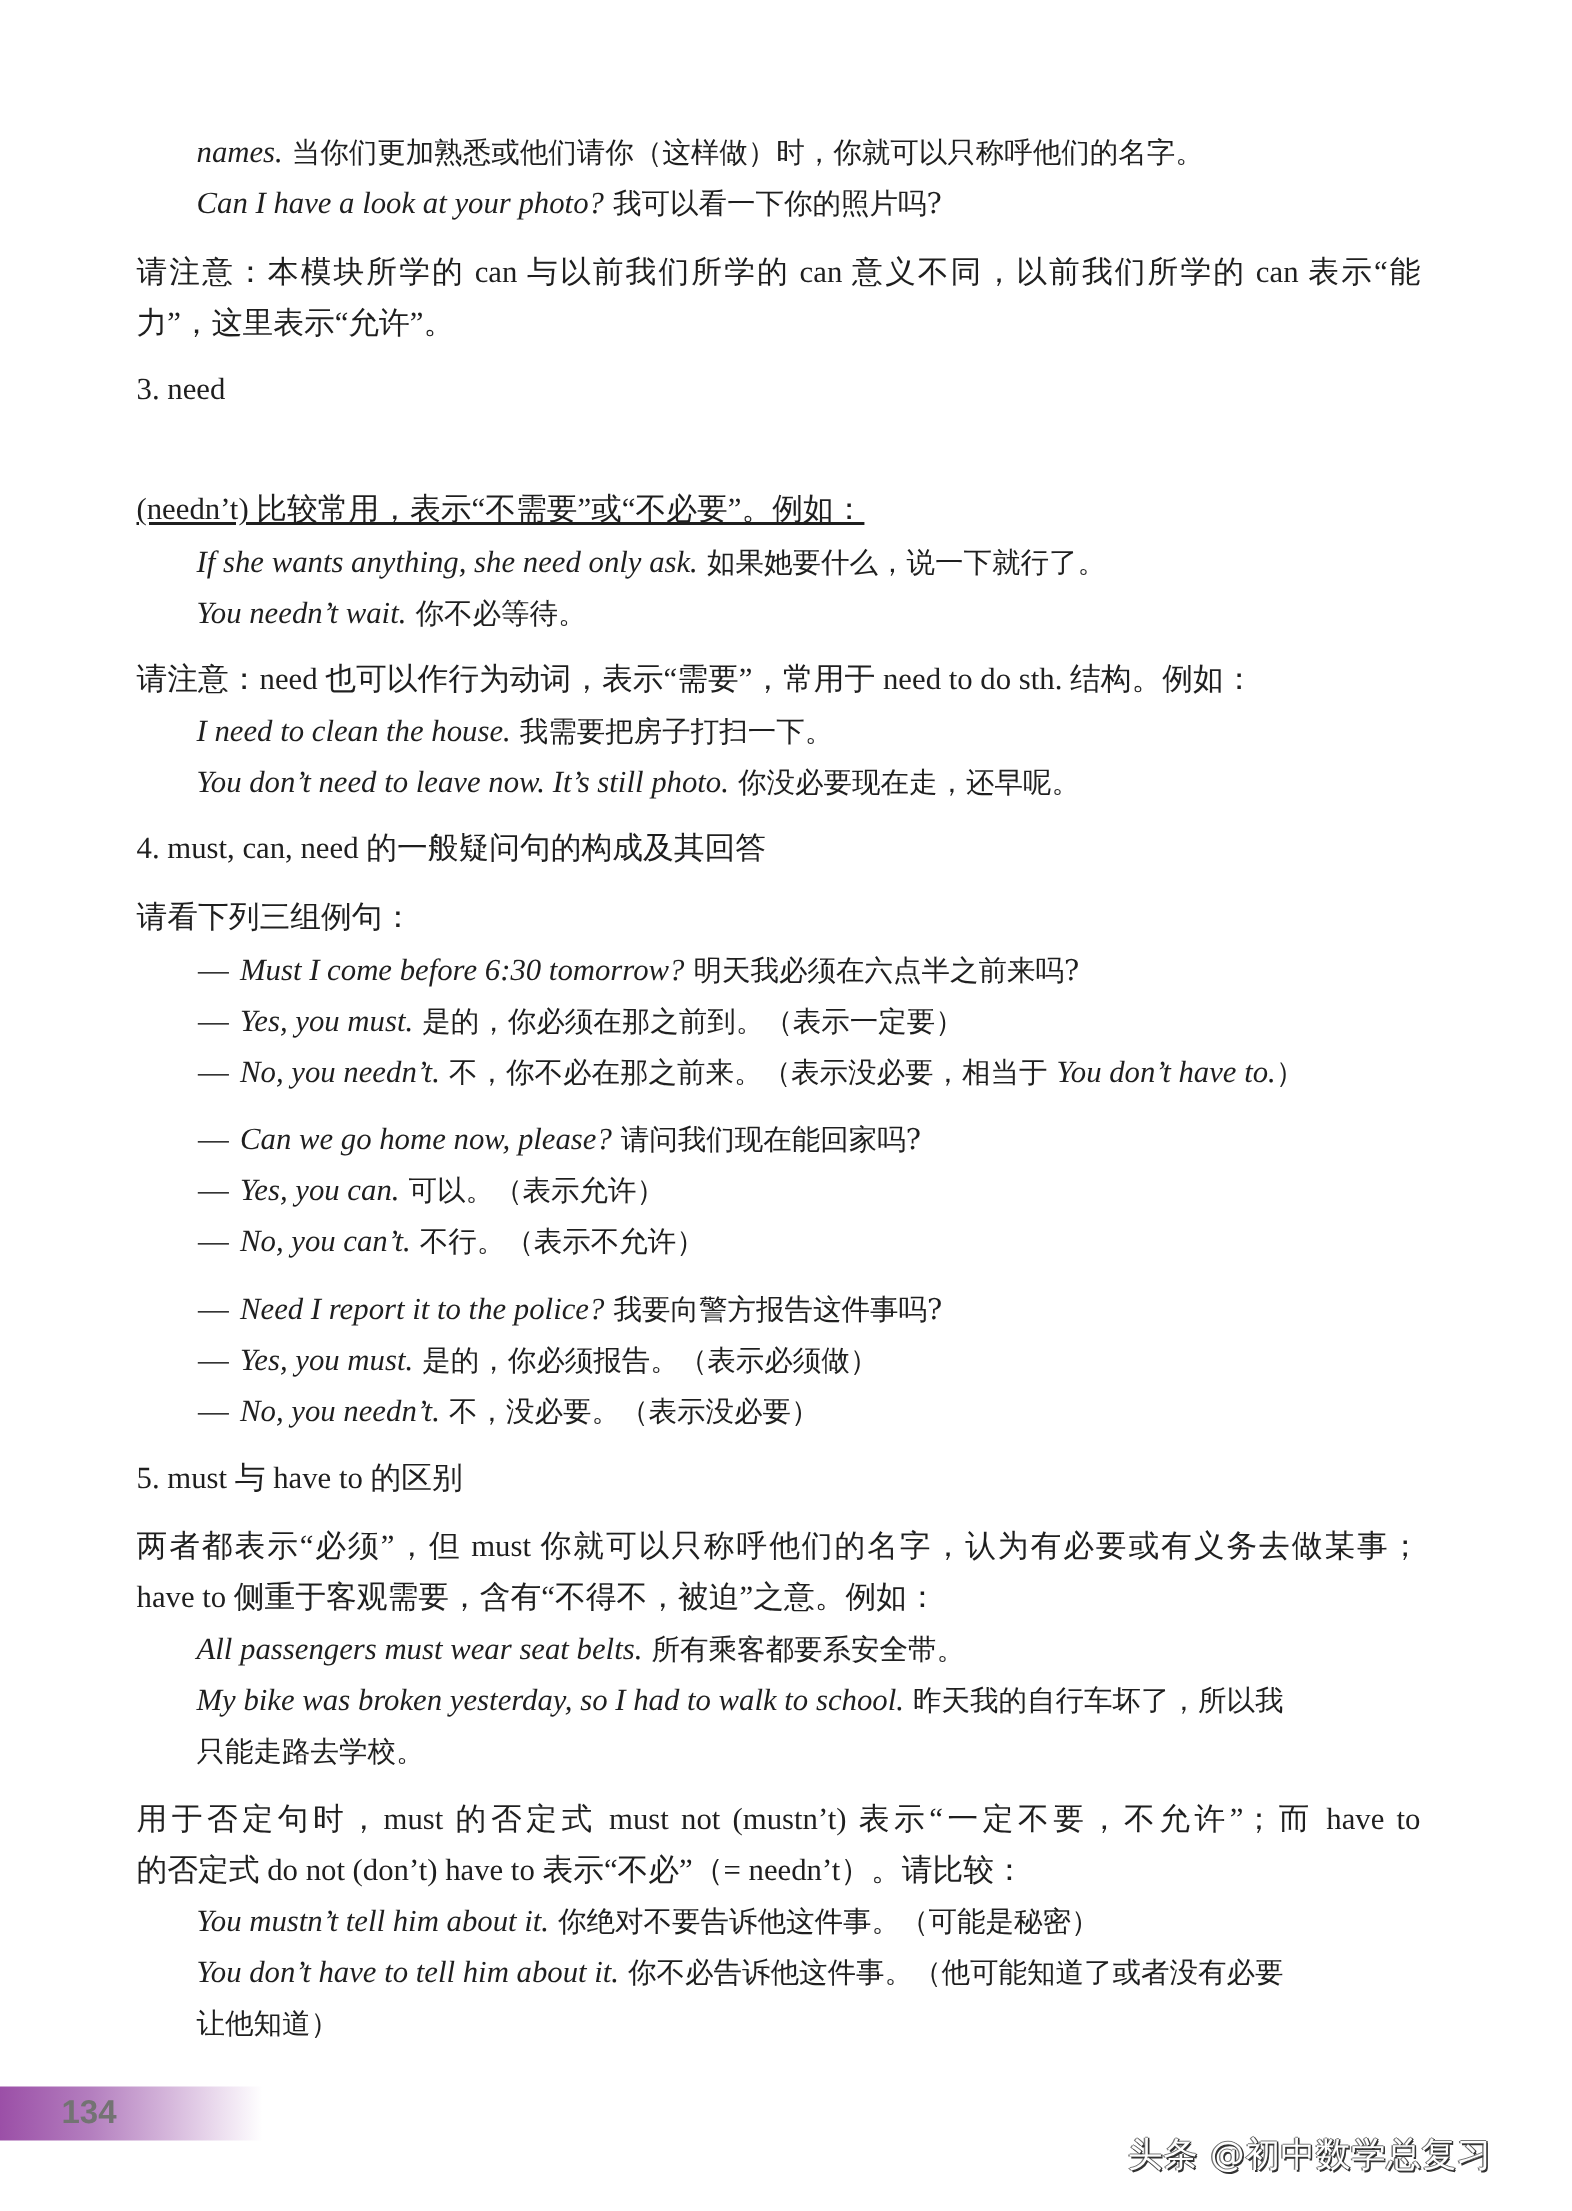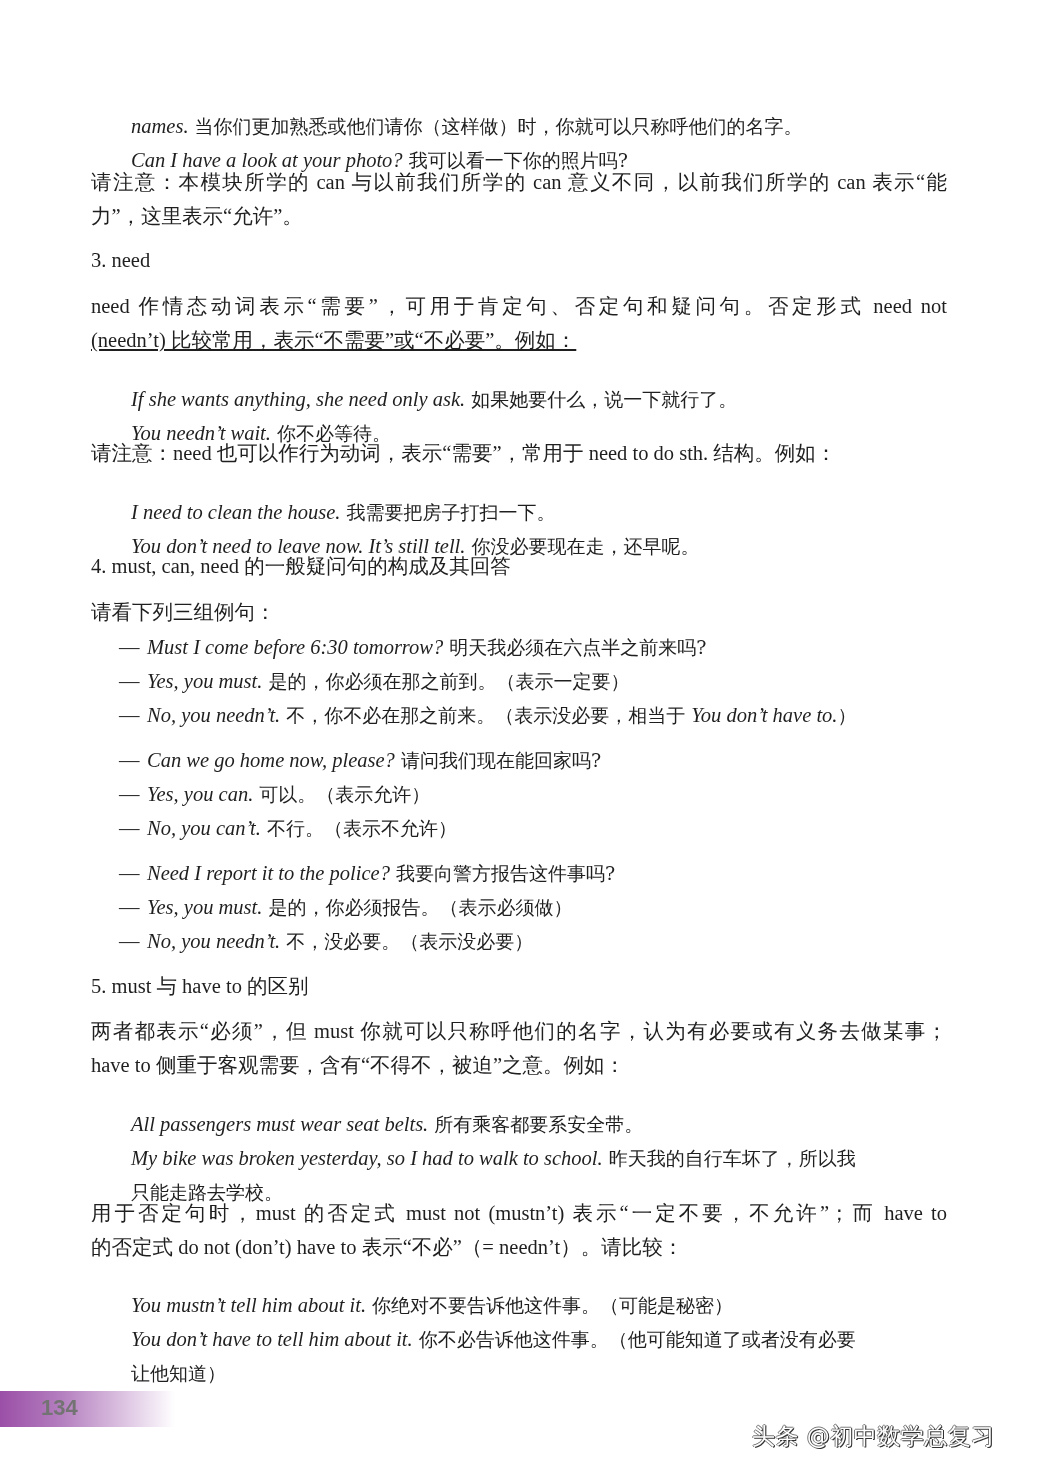--- a/index.html
+++ b/index.html
@@ -3,22 +3,22 @@
 <meta charset="utf-8">
 <style>
   html, body { margin: 0; padding: 0; }
   body {
     width: 1048px; height: 1474px; background: #ffffff; position: relative; overflow: hidden;
     font-family: "Liberation Serif", "DejaVu Serif", serif; color: #1f1f1f;
   }
   .page { position: absolute; left: 0; top: 0; width: 1048px; height: 1474px; }
   .line { position: absolute; white-space: nowrap; font-size: 20.5px; line-height: 28px; }
   .body-line { left: 91px; }
-  .ex-line { left: 131px; margin-top: 24px; }
-  .dlg-line { left: 119px; }
+  .ex-line { left: 131px; }
+  .dlg-line { left: 132px; }
   .en { font-style: italic; }
   .zh-ex { font-family: "DejaVu Serif", "Liberation Serif", serif; font-size: 19px; }
   .heading { left: 91px; }
   .justify { width: 856px; text-align: justify; text-align-last: justify; }
   .dash { display: inline-block; width: 28px; }
   .footer-bar {
     position: absolute; left: 0; top: 1391px; width: 175px; height: 36px;
     background: linear-gradient(to right, #9b4fa7 0%, #b47fbf 35%, #d6b8dc 65%, #f3eaf5 90%, #ffffff 100%);
   }
   .page-number {
@@ -40,36 +40,35 @@
     <span class="en">names.</span><span class="zh-ex"> 当你们更加熟悉或他们请你（这样做）时，你就可以只称呼他们的名字。</span>
   </div>
   <div class="line ex-line" style="top:122px;">
     <span class="en">Can I have a look at your photo?</span><span class="zh-ex"> 我可以看一下你的照片吗?</span>
   </div>
 
   <div class="line body-line justify" style="top:168px;">请注意：本模块所学的 can 与以前我们所学的 can 意义不同，以前我们所学的 can 表示“能</div>
   <div class="line body-line" style="top:202px;">力”，这里表示“允许”。</div>
 
   <div class="line heading" style="top:246px;">3. need</div>
-  <div class="line body-line justify" style="top:292px;">need 作情态动词表示“需要”，可用于肯定句、否定句和疑问句。否定形式 need not</div>
   <div class="line body-line" style="top:326px;text-decoration:underline;">(needn’t) 比较常用，表示“不需要”或“不必要”。例如：</div>
 
   <div class="line ex-line" style="top:361px;">
     <span class="en">If she wants anything, she need only ask.</span><span class="zh-ex"> 如果她要什么，说一下就行了。</span>
   </div>
   <div class="line ex-line" style="top:395px;">
     <span class="en">You needn’t wait.</span><span class="zh-ex"> 你不必等待。</span>
   </div>
 
   <div class="line body-line" style="top:439px;">请注意：need 也可以作行为动词，表示“需要”，常用于 need to do sth. 结构。例如：</div>
   <div class="line ex-line" style="top:474px;">
     <span class="en">I need to clean the house.</span><span class="zh-ex"> 我需要把房子打扫一下。</span>
   </div>
   <div class="line ex-line" style="top:508px;">
-    <span class="en">You don’t need to leave now. It’s still tell.</span><span class="zh-ex"> 你没必要现在走，还早呢。</span>
+    <span class="en">You don’t need to leave now. It’s still photo.</span><span class="zh-ex"> 你没必要现在走，还早呢。</span>
   </div>
 
   <div class="line heading" style="top:552px;">4. must, can, need 的一般疑问句的构成及其回答</div>
   <div class="line body-line" style="top:598px;">请看下列三组例句：</div>
 
   <div class="line dlg-line" style="top:633px;">
     <span class="dash">—</span><span class="en">Must I come before 6:30 tomorrow?</span><span class="zh-ex"> 明天我必须在六点半之前来吗?</span>
   </div>
   <div class="line dlg-line" style="top:667px;">
     <span class="dash">—</span><span class="en">Yes, you must.</span><span class="zh-ex"> 是的，你必须在那之前到。（表示一定要）</span>

